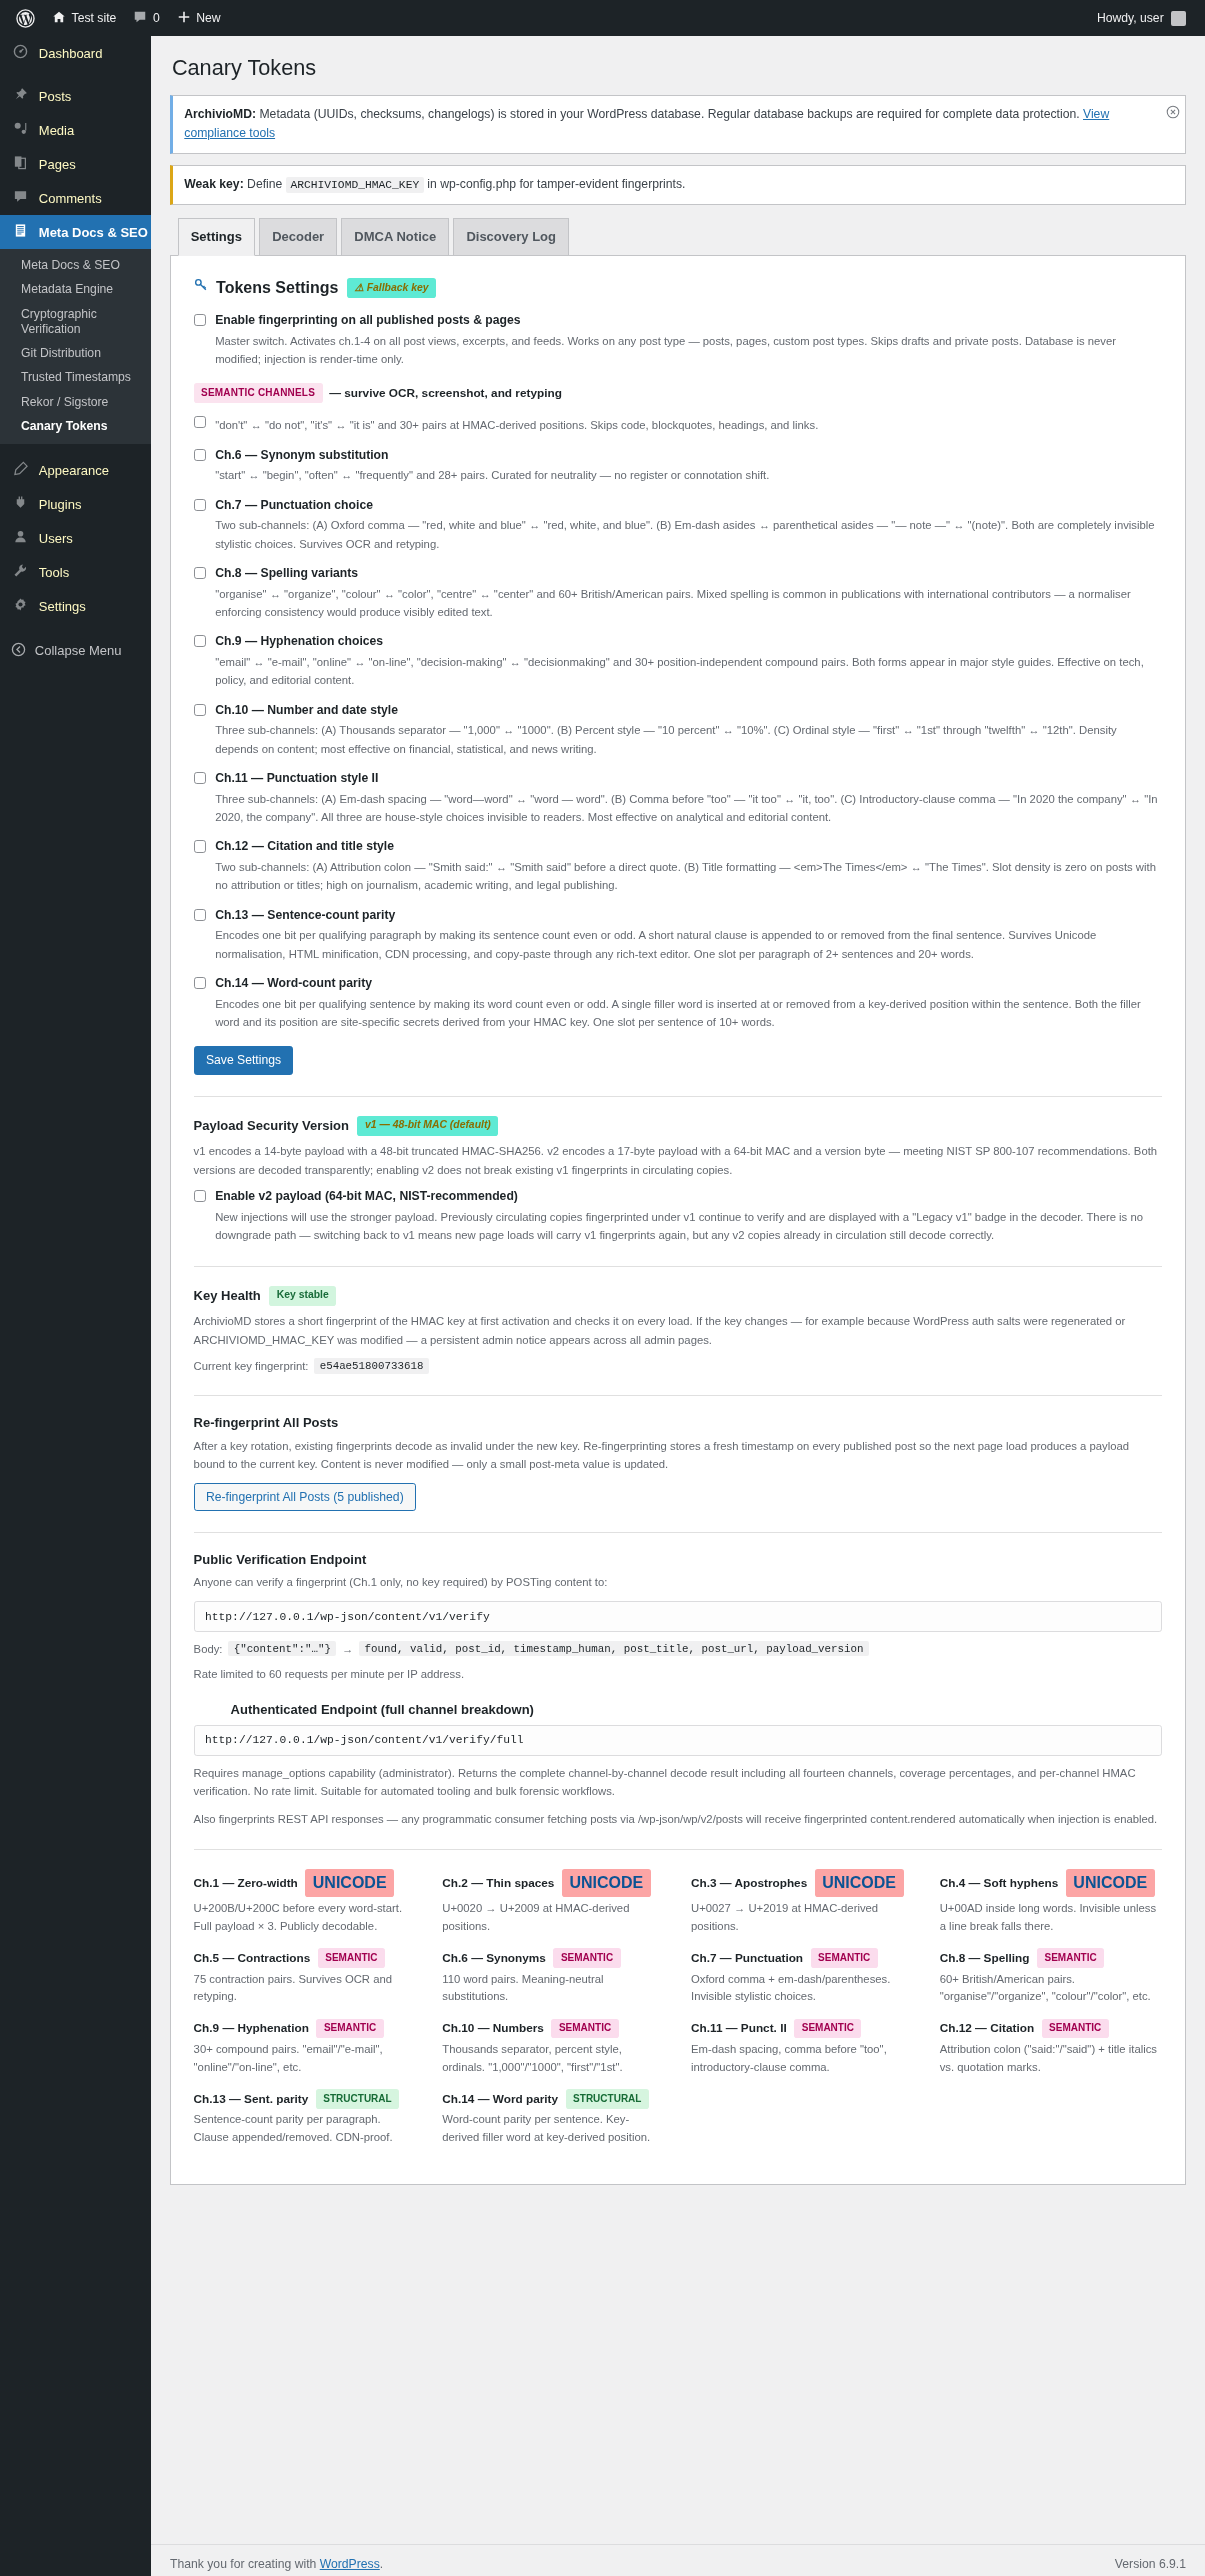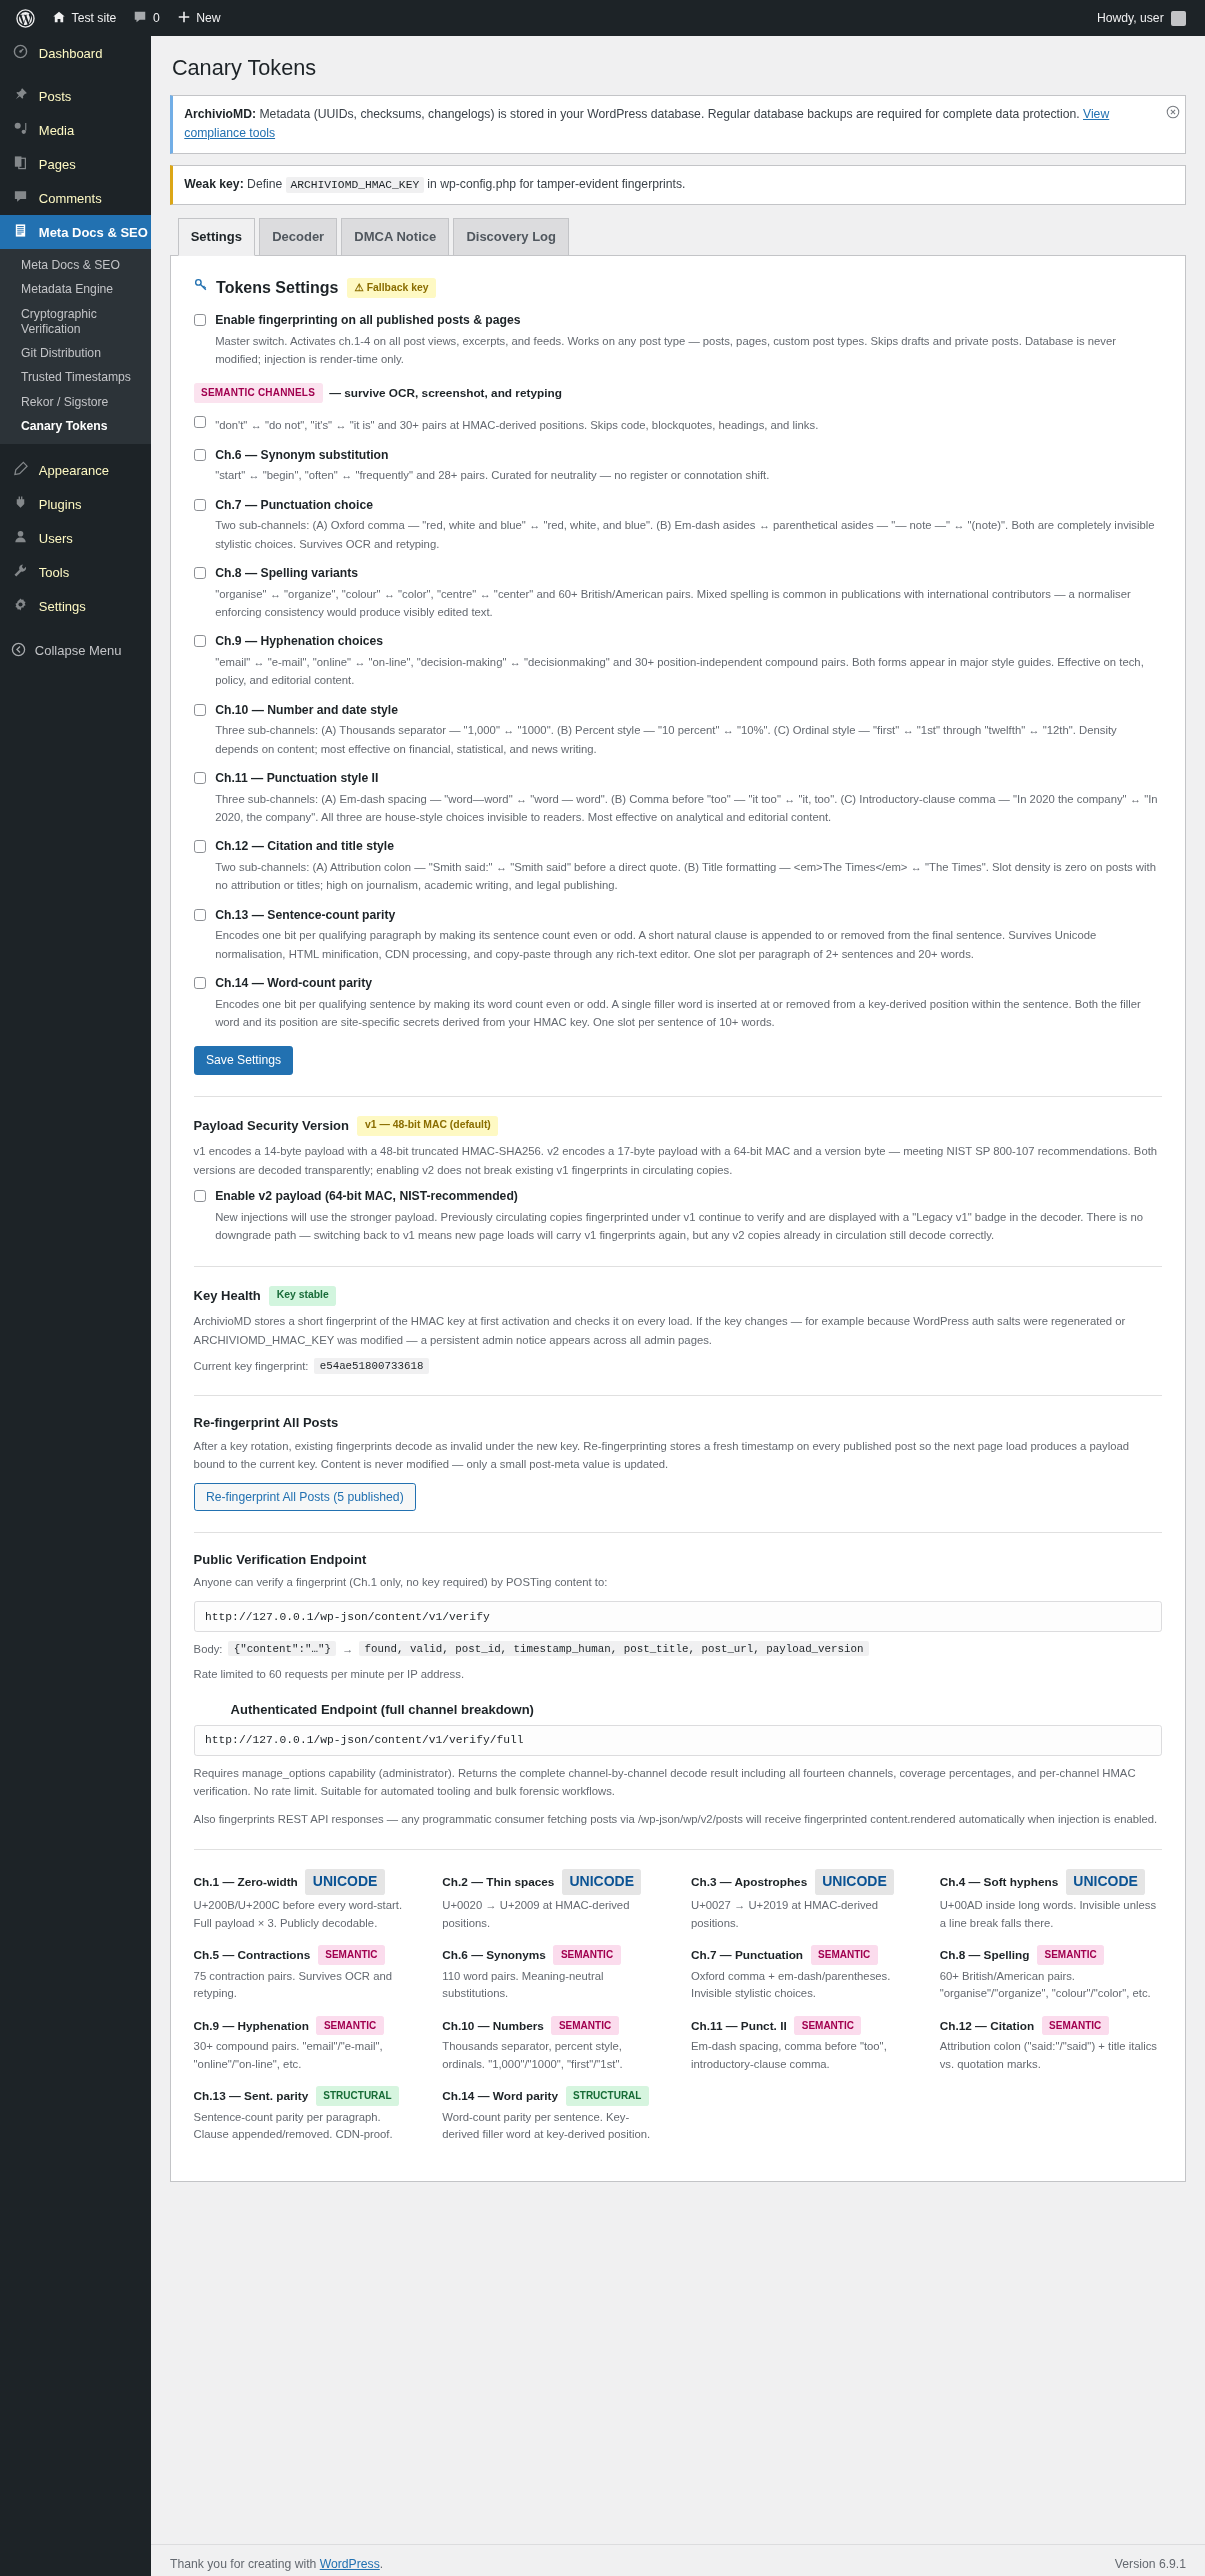--- a/index.html
+++ b/index.html
@@ -92,24 +92,24 @@
   h2.sec {
     font-size:16px; line-height:1.4; font-weight:600; color:#1d2327;
     margin:0 0 13px 0; display:flex; align-items:center; gap:8.5px; flex-wrap:wrap;
   }
   h3.sub { font-size:13px; font-weight:700; color:#1d2327; margin:0 0 6.6px 0;
            display:flex; align-items:center; gap:8.5px; flex-wrap:wrap;}
   .pill {
     display:inline-block; font-size:10.4px; font-weight:700; line-height:1.4;
     padding:2.8px 7.5px; border-radius:2.8px; white-space:nowrap;
   }
-  .pill-warn { background:#fef9c3; color:#8a6d00; }
+  .pill-warn { background:#5eead4; color:#8a6d00;font-style:italic; }
   .pill-green{ background:#d2f5de; color:#196c3a; }
   .pill-pinkband { background:#fbe3ef; color:#a1004f; font-size:10px; letter-spacing:0.2px;}
-  .pill-unicode { background:#e5e5e5; color:#0b5394; font-size:14px;}
+  .pill-unicode { background:#fca5a5; color:#0b5394; font-size:16px;}
   .pill-semantic{ background:#fbdced; color:#a1004f; font-size:10px;}
   .pill-structural{background:#d6f5df; color:#176b36; font-size:10px;}
   .key-ic { color:#2271b1; font-size:14px; }
   .band { margin:15px 0 11.3px 0; font-size:11.8px; color:#1d2327; font-weight:600;
           display:flex; align-items:center; gap:6.6px; }
   
   .optrow { display:flex; gap:9.4px; align-items:flex-start; margin:0 0 12.2px 0; }
   .optrow input[type=checkbox]{
     appearance:none; -webkit-appearance:none;
     width:12.2px; height:12.2px; flex:0 0 12.2px; margin:1.9px 0 0 0;

